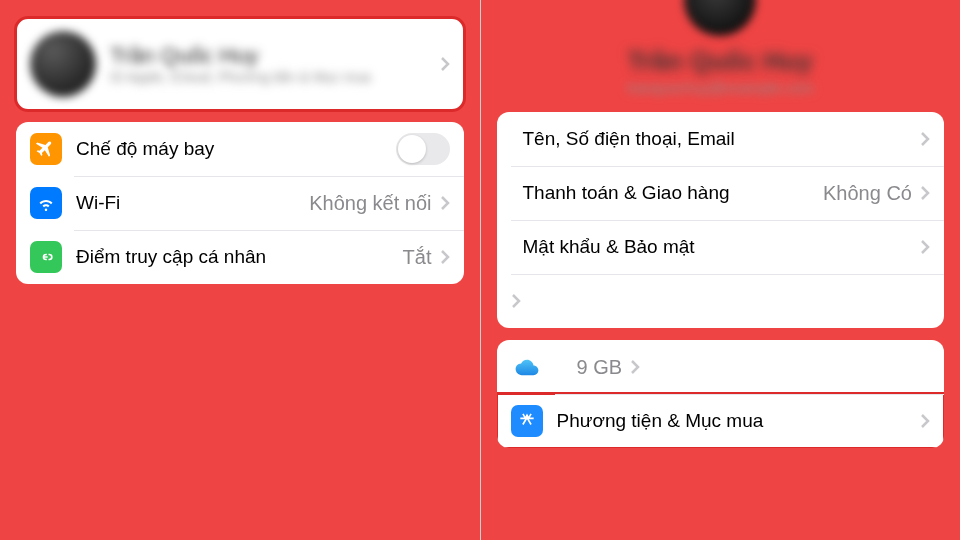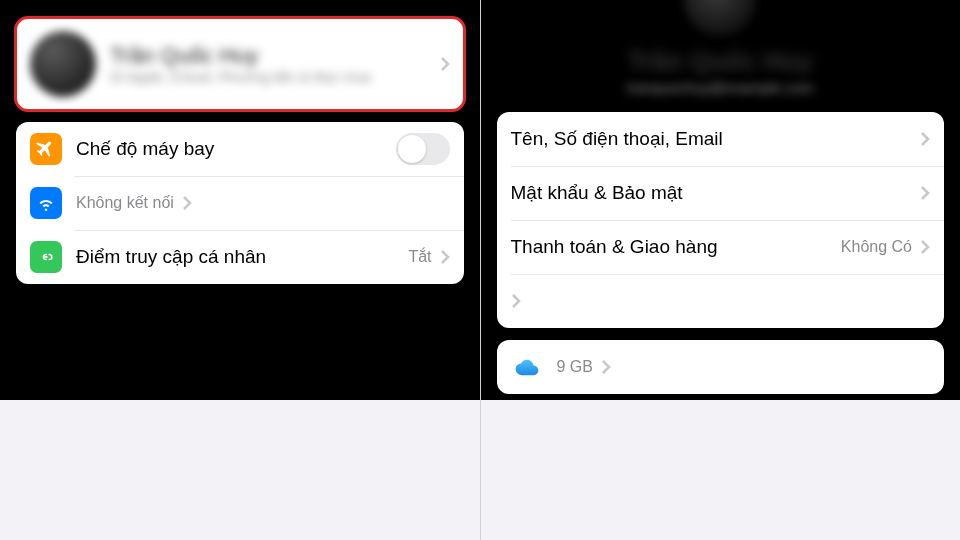--- a/index.html
+++ b/index.html
@@ -4,22 +4,22 @@
 <style>
   * { box-sizing: border-box; margin: 0; padding: 0; }
   html, body { width: 960px; height: 540px; overflow: hidden; }
   body {
     font-family: -apple-system, "Helvetica Neue", Arial, sans-serif;
     background: #f2f2f7;
     display: flex;
   }
   .panel {
     width: 480px;
-    height: 400px;
-    background: #000000;
+    height: 540px;
+    background: #ef4444;
     position: relative;
     overflow: hidden;
   }
   .divider {
     width: 1px;
     background: #d1d1d6;
   }
   .group {
     margin: 12px 16px;
     background: #fff;
@@ -51,23 +51,24 @@
     margin-right: 14px;
     flex-shrink: 0;
   }
   .icon-box svg { width: 20px; height: 20px; fill: #fff; }
   .label {
     flex: 1;
     font-size: 19px;
     color: #000;
   }
   .value {
-    font-size: 16px;
+    font-size: 20px;
     color: #8a8a8e;
     margin-right: 8px;
+    margin-left: 20px;
   }
   .chevron {
     width: 10px; height: 16px;
     flex-shrink: 0;
   }
   .chevron svg { width: 10px; height: 16px; stroke: #c7c7cc; stroke-width: 2.5; fill: none; }
   .toggle {
     width: 54px; height: 32px;
     background: #e9e9eb;
     border-radius: 16px;
@@ -117,21 +118,21 @@
   .big-name {
     font-size: 26px; font-weight: 600; color: #333;
     filter: blur(6px);
   }
   .big-sub {
     font-size: 15px; color: #888;
     filter: blur(5px);
     margin-top: 2px;
   }
   .row.noicon + .row.noicon::before { left: 14px; }
-  .row.noicon .label { margin-left: 0; }
+  .row.noicon .label { margin-left: 12px; }
   .cloud-icon svg { width: 26px; height: 20px; }
 </style>
 </head>
 <body>
 
 <div class="panel">
 
   <div class="group highlight-red" style="margin-top:18px">
     <div class="row profile-row">
       <div class="avatar"></div>
@@ -154,20 +155,21 @@
       </div>
       <span class="label">Chế độ máy bay</span>
       <div class="toggle"></div>
     </div>
     <div class="row">
       <div class="icon-box" style="background:#007aff">
         <svg viewBox="0 0 24 24">
             <path d="M12 18.5c.8 0 1.5.7 1.5 1.5s-.7 1.5-1.5 1.5-1.5-.7-1.5-1.5.7-1.5 1.5-1.5zm-4.2-3.3c2.3-2.3 6.1-2.3 8.4 0l-1.8 1.8c-1.3-1.3-3.5-1.3-4.8 0zm-3.6-3.6c4.3-4.3 11.3-4.3 15.6 0l-1.8 1.8c-3.3-3.3-8.7-3.3-12 0z"></path>
           </svg>
       </div>
+      <span class="label">Wi-Fi</span>
       <span class="value">Không kết nối</span>
       <span class="chevron"><svg viewBox="0 0 10 16">
             <polyline points="2,2 8,8 2,14"></polyline>
           </svg></span>
     </div>
     <div class="row">
       <div class="icon-box" style="background:#34c759">
         <svg viewBox="0 0 24 24">
             <path d="M8 12a4 4 0 014-4h1v2h-1a2 2 0 100 4h1v2h-1a4 4 0 01-4-4zm8-4a4 4 0 010 8h-1v-2h1a2 2 0 100-4h-1V8h1zm-6 3h4v2h-4z"></path>
           </svg>
@@ -194,28 +196,28 @@
   </div>
 
   <div class="group">
     <div class="row noicon full-sep">
       <span class="label">Tên, Số điện thoại, Email</span>
       <span class="chevron"><svg viewBox="0 0 10 16">
             <polyline points="2,2 8,8 2,14"></polyline>
           </svg></span>
     </div>
     <div class="row noicon full-sep">
-      <span class="label">Mật khẩu &amp; Bảo mật</span>
-      <span class="chevron"><svg viewBox="0 0 10 16">
-            <polyline points="2,2 8,8 2,14"></polyline>
-          </svg></span>
-    </div>
-    <div class="row noicon full-sep">
       <span class="label">Thanh toán &amp; Giao hàng</span>
       <span class="value">Không Có</span>
+      <span class="chevron"><svg viewBox="0 0 10 16">
+            <polyline points="2,2 8,8 2,14"></polyline>
+          </svg></span>
+    </div>
+    <div class="row noicon full-sep">
+      <span class="label">Mật khẩu &amp; Bảo mật</span>
       <span class="chevron"><svg viewBox="0 0 10 16">
             <polyline points="2,2 8,8 2,14"></polyline>
           </svg></span>
     </div>
     <div class="row noicon full-sep">
       <span class="chevron"><svg viewBox="0 0 10 16">
             <polyline points="2,2 8,8 2,14"></polyline>
           </svg></span>
     </div>
   </div>
@@ -231,15 +233,26 @@
               </linearGradient>
             </defs>
             <path fill="url(#cg)" d="M24 10c-.5-4-4-7-8-7-3.3 0-6 2-7.2 4.8C4.6 8.2 2 11 2 14.5 2 18.6 5.4 22 9.5 22H24c3.3 0 6-2.7 6-6s-2.7-6-6-6z"></path>
           </svg>
       </div>
       <span class="value">9 GB</span>
       <span class="chevron"><svg viewBox="0 0 10 16">
             <polyline points="2,2 8,8 2,14"></polyline>
           </svg></span>
     </div>
+    <div class="row highlight-red" style="border-radius:0">
+      <div class="icon-box" style="background:#1e8cff">
+        <svg viewBox="0 0 24 24">
+            <path d="M12 3l2 3.5L16 3l1.7 1-2.2 3.8H20v2h-5.7l3.4 5.9-1.7 1L12 9.9 7.9 16.7l-1.7-1 3.4-5.9H4v-2h4.5L6.3 4 8 3l2 3.5z"></path>
+          </svg>
+      </div>
+      <span class="label">Phương tiện &amp; Mục mua</span>
+      <span class="chevron"><svg viewBox="0 0 10 16">
+            <polyline points="2,2 8,8 2,14"></polyline>
+          </svg></span>
+    </div>
   </div>
 
 </div>
 
 </body></html>

